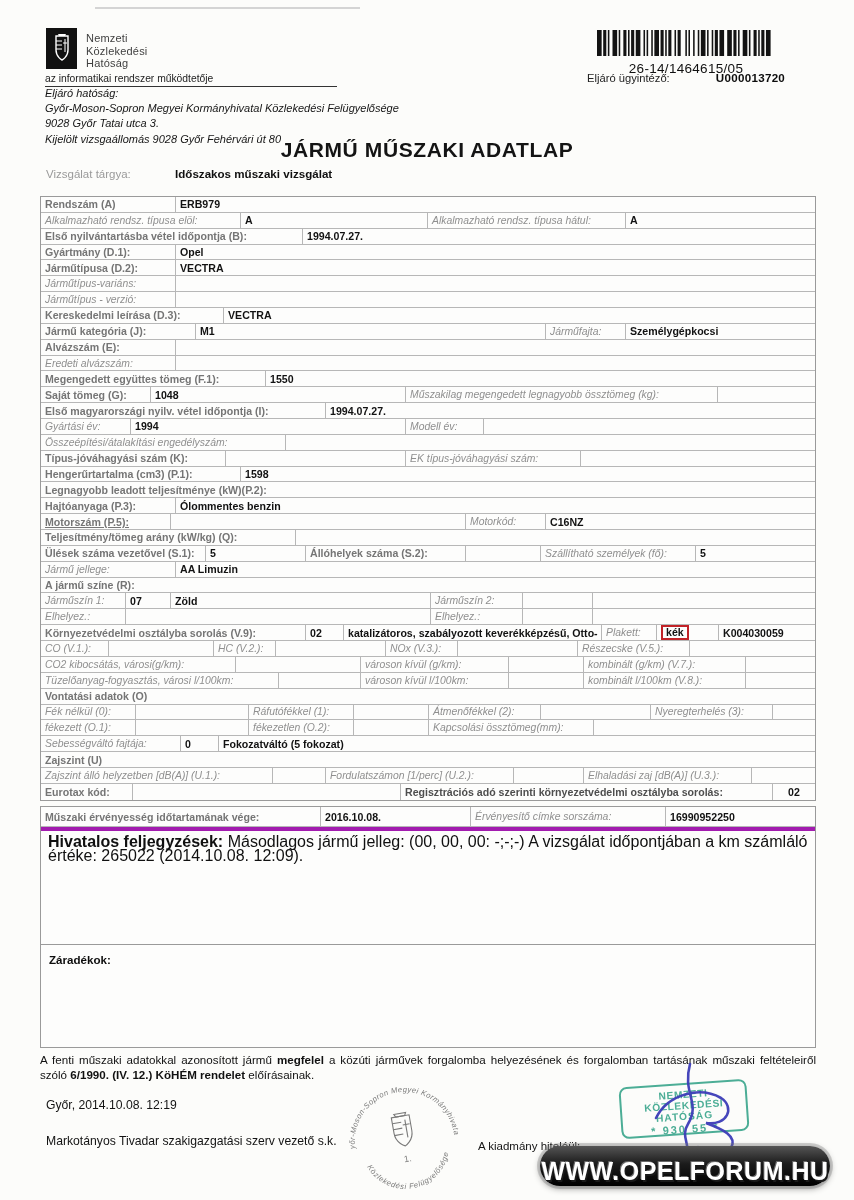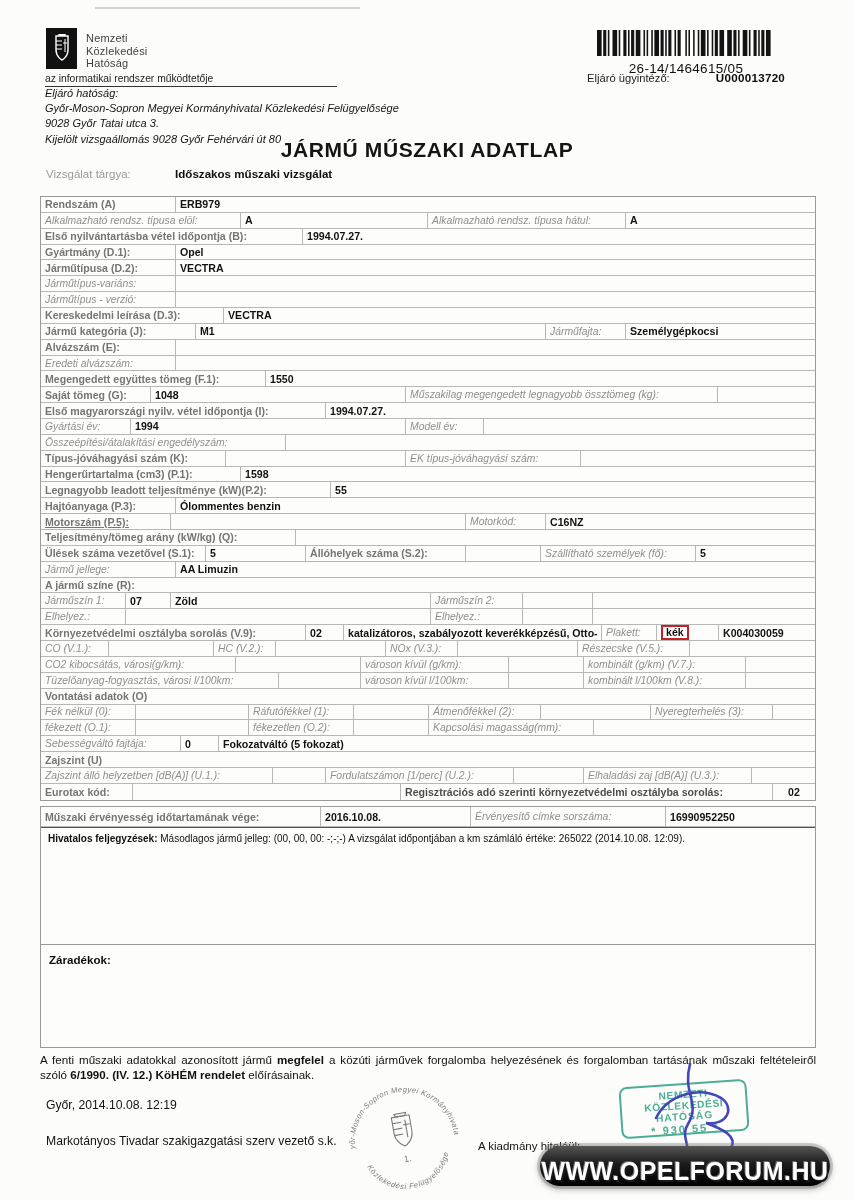--- a/index.html
+++ b/index.html
@@ -34,21 +34,21 @@
   .cell:last-child { border-right:none; }
   .l   { color:#757575; font-weight:700; }
   .ld  { color:#4e4e4e; font-weight:700; }
   .li  { color:#8f8f8f; font-style:italic; font-size:10.4px; }
   .v   { color:#121212; font-weight:700; }
   .e   { }
   .sec { color:#757575; font-weight:700; flex:1; }
   .vc  { justify-content:center; }
   .redbox { border:2px solid #c22328; padding:0 3px 1px 3px; line-height:10px; color:#121212; font-weight:700; }
 
-  .notes-box { height:117px; border-top:1px solid #a21caf; padding:4px 7px; font-size:10px; color:#101010; line-height:14px; }
+  .notes-box { height:117px; border-top:4px solid #a21caf; padding:4px 7px; font-size:16px; color:#101010; line-height:14px; }
   .notes-box b { font-weight:700; }
   .clauses-box { position:absolute; left:40px; top:944px; width:776px; height:104px; border:1px solid #9a9a9a; background:#fdfdfc; padding:5px 8px; }
   .clauses-box b { font-size:11.6px; color:#0e0e0e; }
 
   .statement { position:absolute; left:40px; top:1052px; width:776px; font-size:11.6px; line-height:15px; color:#111; text-align:justify; }
   .statement b { font-weight:700; }
 
   
   .date-line { position:absolute; left:46px; top:1098px; font-size:12.2px; color:#141414; }
   .signer-line { position:absolute; left:46px; top:1134px; font-size:12.2px; color:#141414; }
@@ -230,21 +230,20 @@
         <div class="cell e" style="width: 180px; flex: 0 0 auto;"></div>
         <div class="cell li" style="width: 175px; flex: 0 0 auto;">EK típus-jóváhagyási szám:</div>
         <div class="cell e" style="flex: 1 1 0%;"></div>
       </div>
       <div class="row">
         <div class="cell l" style="width: 200px; flex: 0 0 auto;">Hengerűrtartalma (cm3) (P.1):</div>
         <div class="cell v" style="flex: 1 1 0%;">1598</div>
       </div>
       <div class="row">
         <div class="cell l" style="width: 290px; flex: 0 0 auto;">Legnagyobb leadott teljesítménye (kW)(P.2):</div>
-        <div class="cell v" style="flex: 1 1 0%;">55</div>
       </div>
       <div class="row">
         <div class="cell l" style="width: 135px; flex: 0 0 auto;">Hajtóanyaga (P.3):</div>
         <div class="cell v" style="flex: 1 1 0%;">Ólommentes benzin</div>
       </div>
       <div class="row">
         <div class="cell l" style="width: 130px; flex: 0 0 auto; text-decoration: underline;">Motorszám (P.5):</div>
         <div class="cell e" style="width: 295px; flex: 0 0 auto;"></div>
         <div class="cell li" style="width: 80px; flex: 0 0 auto;">Motorkód:</div>
         <div class="cell v" style="flex: 1 1 0%;">C16NZ</div>
@@ -330,21 +329,21 @@
         <div class="cell li" style="width: 112px; flex: 0 0 auto;">Átmenőfékkel (2):</div>
         <div class="cell e" style="width: 110px; flex: 0 0 auto;"></div>
         <div class="cell li" style="width: 122px; flex: 0 0 auto;">Nyeregterhelés (3):</div>
         <div class="cell e" style="flex: 1 1 0%;"></div>
       </div>
       <div class="row">
         <div class="cell li" style="width: 95px; flex: 0 0 auto;">fékezett (O.1):</div>
         <div class="cell e" style="width: 113px; flex: 0 0 auto;"></div>
         <div class="cell li" style="width: 105px; flex: 0 0 auto;">fékezetlen (O.2):</div>
         <div class="cell e" style="width: 75px; flex: 0 0 auto;"></div>
-        <div class="cell li" style="width: 165px; flex: 0 0 auto;">Kapcsolási magasság(mm):</div>
+        <div class="cell li" style="width: 165px; flex: 0 0 auto;">Kapcsolási össztömeg(mm):</div>
         <div class="cell e" style="flex: 1 1 0%;"></div>
       </div>
       <div class="row">
         <div class="cell li" style="width: 140px; flex: 0 0 auto;">Sebességváltó fajtája:</div>
         <div class="cell v" style="width: 38px; flex: 0 0 auto;">0</div>
         <div class="cell v" style="flex: 1 1 0%;">Fokozatváltó  (5 fokozat)</div>
       </div>
       <div class="row">
         <div class="cell sec" style="flex: 1 1 0%;">Zajszint (U)</div>
       </div>

